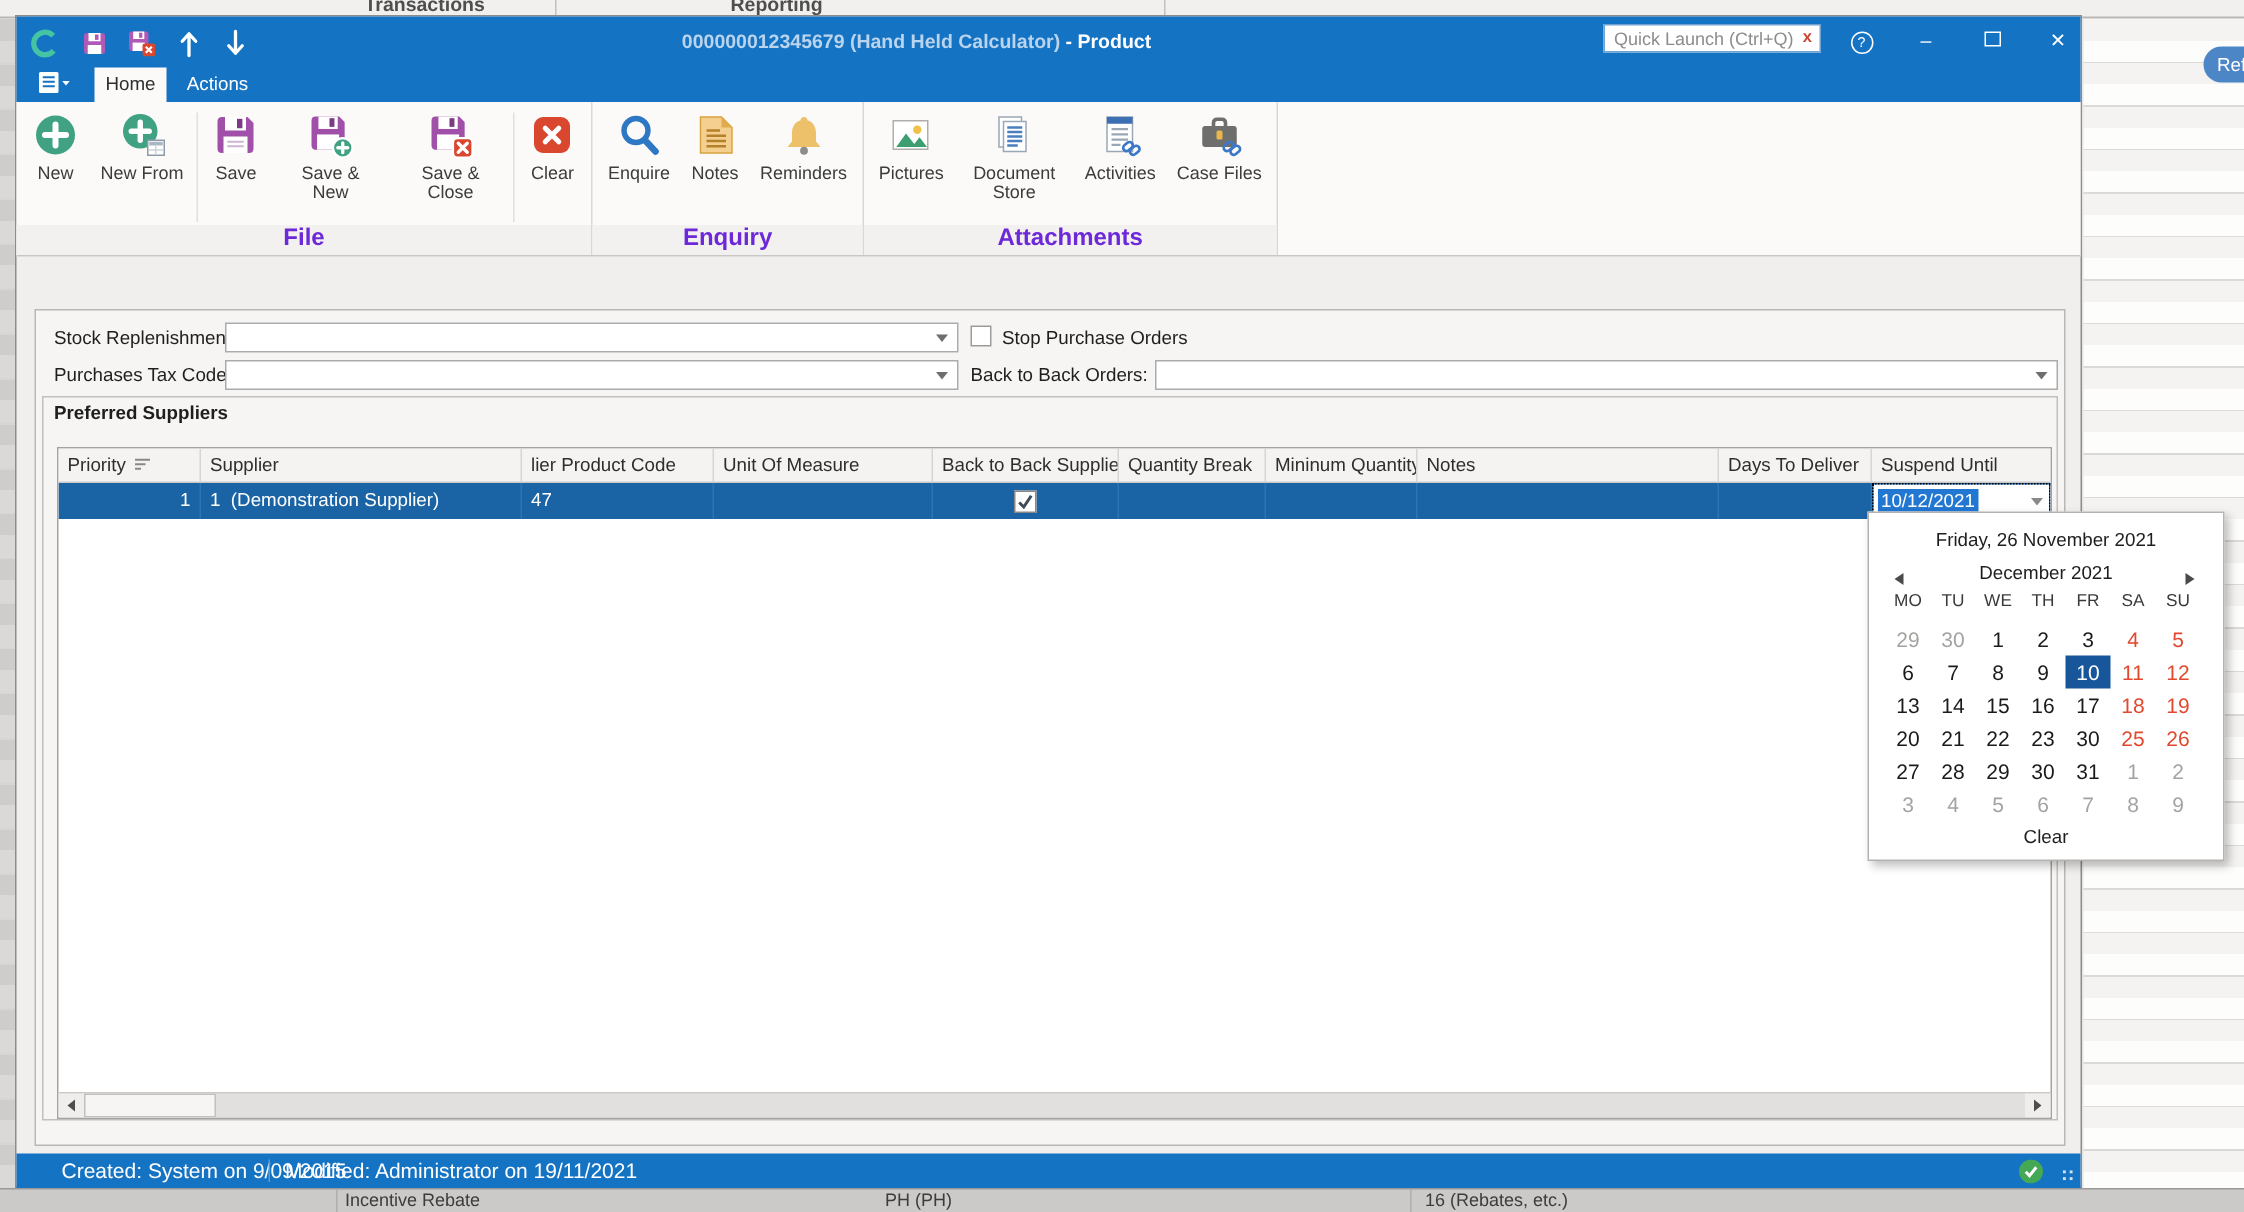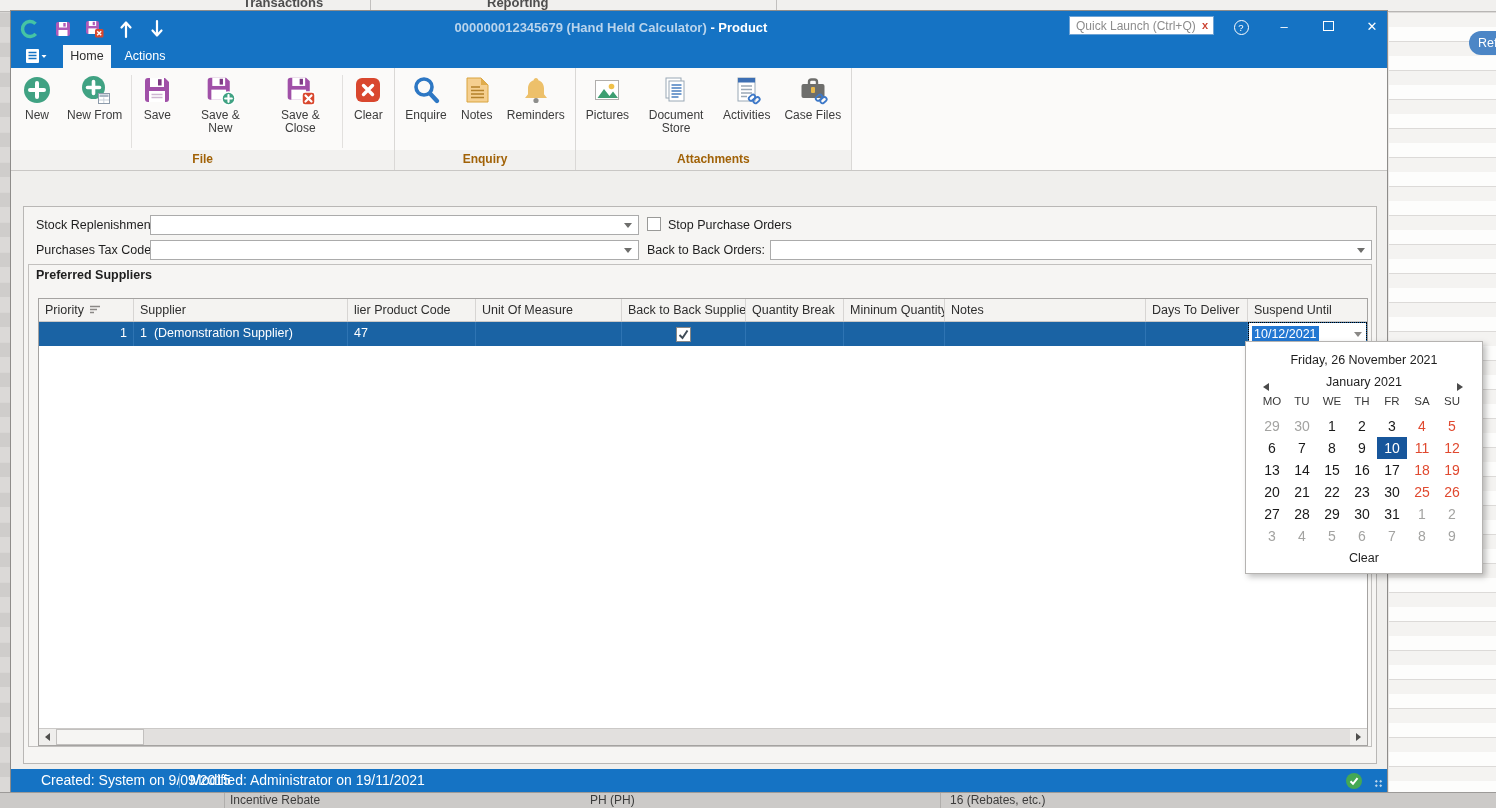--- a/index.html
+++ b/index.html
@@ -50,22 +50,22 @@
   #tab-actions{left:104px;width:60px;color:#fff;}
   
   .ribbon{position:absolute;left:0;top:57px;width:100%;height:103px;background:#fbfaf9;
           border-bottom:1px solid #c9c7c5;box-sizing:border-box;display:flex;align-items:stretch;}
   .rgroup{display:flex;flex-direction:column;border-right:1px solid #dad8d6;}
   .rbtns{flex:1;display:flex;align-items:flex-start;padding:5px 3px 0;}
   .rbtn{display:flex;flex-direction:column;align-items:center;padding:1px 7px 0;}
   .ricon svg{width:32px;height:32px;display:block;}
   .rlabel{font-size:12px;color:#3c3c3c;text-align:center;line-height:13px;margin-top:3px;max-width:66px;}
   .rsep{width:1px;background:#e2e0de;align-self:stretch;margin:2px 2px;}
-  .rgroup-label{height:20px;line-height:18px;text-align:center;font-size:12px;font-weight:bold;
-                color:#a16207;background:#f2f1ef;}
+  .rgroup-label{height:20px;line-height:18px;text-align:center;font-size:16px;font-weight:bold;
+                color:#6d28d9;background:#f2f1ef;}
   .ribbon-collapse{position:absolute;right:10px;bottom:33px;}
   
   .page-tabs{position:absolute;left:14px;top:171px;display:flex;align-items:flex-end;height:25px;z-index:3;}
   .page-tab{box-sizing:border-box;border:1px solid #b9b7b5;border-bottom:none;background:#e7e5e3;
             height:24px;line-height:23px;padding:0 11px;font-size:12.5px;color:#2e2e2e;margin-right:-1px;}
   .page-tab.active{background:#f6f5f3;height:25px;z-index:4;position:relative;}
   .panel{position:absolute;left:12px;top:195px;width:1354px;height:558px;background:#f6f5f3;
          border:1px solid #b9b7b5;box-sizing:border-box;z-index:1;}
   .form-label{position:absolute;font-size:12.5px;color:#1e1e1e;line-height:20px;white-space:nowrap;}
   .combo{position:absolute;height:20px;background:#fff;border:1px solid #ababab;box-sizing:border-box;
@@ -459,21 +459,21 @@
         </svg></span>
     <span class="sb-grip"></span>
   </div>
 </div>
 
 <div id="calendar">
   <div class="cal-today">Friday, 26 November 2021</div>
   <span class="cal-nav" id="cal-prev"><svg width="8" height="10" viewBox="0 0 8 10">
         <path d="M7 1v8L1 5z" fill="#4a4a4a"></path>
       </svg></span>
-  <div class="cal-month">January 2021</div>
+  <div class="cal-month">December 2021</div>
   <span class="cal-nav" id="cal-next"><svg width="8" height="10" viewBox="0 0 8 10">
         <path d="M1 1v8l6-4z" fill="#4a4a4a"></path>
       </svg></span>
   <div class="cal-dow" id="cal-dow">
       <span>MO</span>
       <span>TU</span>
       <span>WE</span>
       <span>TH</span>
       <span>FR</span>
       <span>SA</span>

